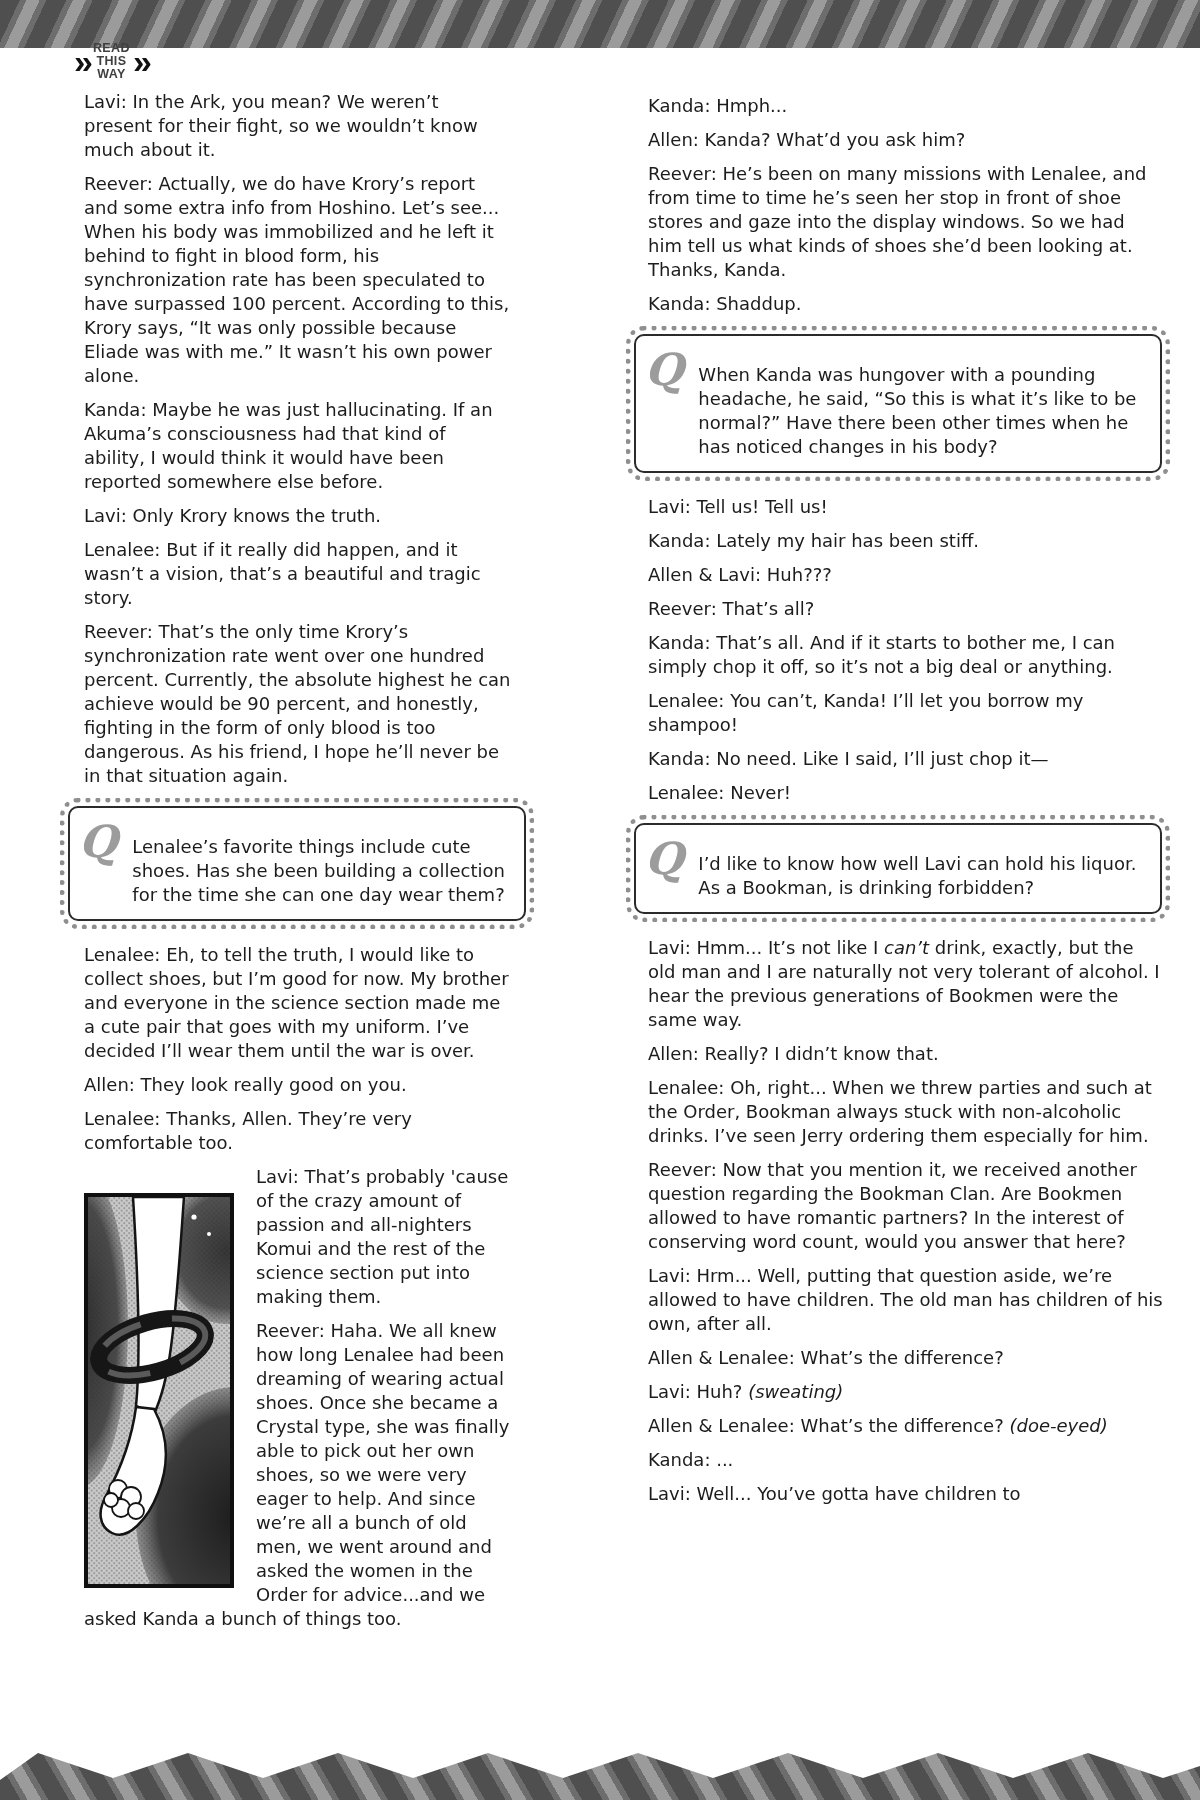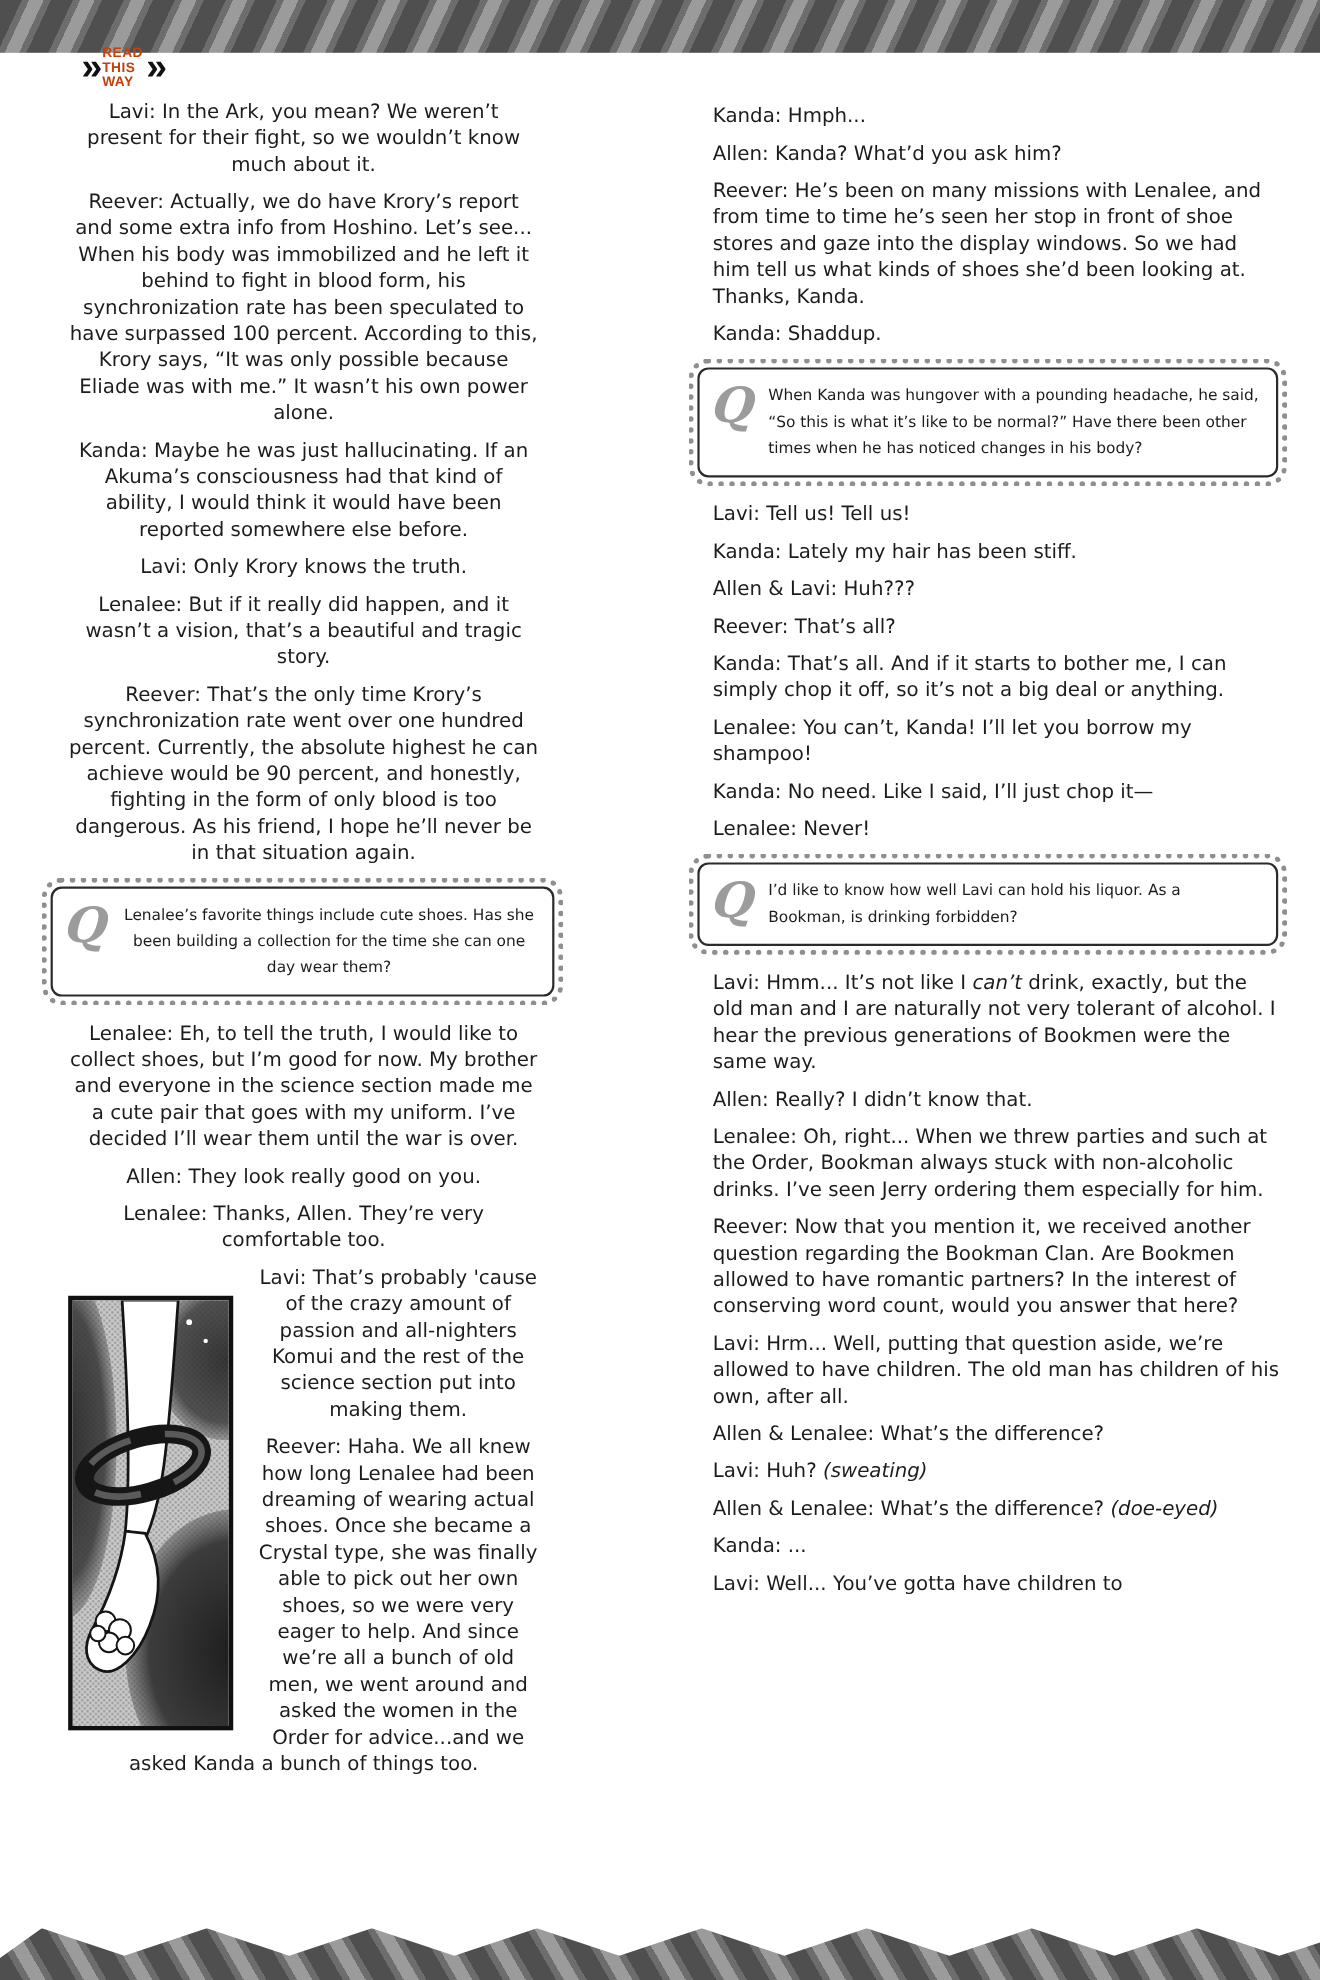--- a/index.html
+++ b/index.html
@@ -11,36 +11,36 @@
   .zig{position:absolute;left:0;width:1200px;
     background:repeating-linear-gradient(115deg,#4f4f4f 0 18px,#6d6d6d 18px 24px,#9b9b9b 24px 36px,#6d6d6d 36px 42px);}
   .zig-top{top:0;height:48px;
     clip-path:polygon(0 0,1200 0,1200 25px,1145px 47px,1090px 25px,1035px 47px,980px 25px,925px 47px,870px 25px,815px 47px,760px 25px,705px 47px,650px 25px,595px 47px,540px 25px,485px 47px,430px 25px,375px 47px,320px 25px,265px 47px,210px 25px,155px 47px,100px 25px,45px 47px,0 27px);}
   .zig-bottom{bottom:0;height:52px;
     background:repeating-linear-gradient(60deg,#4f4f4f 0 18px,#6d6d6d 18px 24px,#9b9b9b 24px 36px,#6d6d6d 36px 42px);
     clip-path:polygon(0 32px,38px 5px,113px 30px,188px 5px,263px 30px,338px 5px,413px 30px,488px 5px,563px 30px,638px 5px,713px 30px,788px 5px,863px 30px,938px 5px,1013px 30px,1088px 5px,1163px 30px,1200px 18px,1200px 52px,0 52px);}
   
   .read-marker{position:absolute;top:42px;left:74px;display:flex;align-items:center;gap:1px;}
   .read-marker .chev{font-family:"Liberation Sans",sans-serif;font-weight:bold;font-size:34px;line-height:0.9;letter-spacing:-3px;color:#111;}
-  .read-marker .stack{display:flex;flex-direction:column;font-family:"Liberation Sans",sans-serif;font-weight:bold;font-size:12.5px;line-height:1.02;letter-spacing:0.4px;color:#c2410c;margin:0 2px;}
+  .read-marker .stack{display:flex;flex-direction:column;font-family:"Liberation Sans",sans-serif;font-weight:bold;font-size:12.5px;line-height:1.02;letter-spacing:0.4px;color:#404040;margin:0 2px;align-items:center;}
   
   .col{position:absolute;}
-  .col-left{left:62px;top:90px;width:428px;text-align:center;}
+  .col-left{left:84px;top:90px;width:428px;}
   .col-right{left:648px;top:94px;width:516px;}
   p.dlg{margin:0 0 10px 0;font-size:18px;line-height:24px;}
   p.dlg .em{font-style:italic;}
   
   .qbox{box-sizing:border-box;background:#fff;border:2px solid #2b2b2b;border-radius:10px;
     outline:5px dotted #8f8f8f;outline-offset:3px;
     display:flex;align-items:flex-start;gap:12px;padding:12px 14px 12px 12px;margin:18px 0 22px 0;}
   .col-left .qbox{width:458px;margin-left:-16px;}
   .col-right .qbox{width:528px;margin-left:-14px;}
   .q-icon{flex:0 0 auto;font-family:"DejaVu Serif",serif;font-style:italic;font-weight:bold;
     font-size:44px;line-height:0.9;color:#9c9c9c;transform:skewX(-6deg);margin-top:2px;}
-  .q-text{font-size:14px;line-height:24px;}
+  .q-text{font-size:18px;line-height:24px;margin-top:15px;}
   
   .illus{float:left;width:150px;height:395px;border:4px solid #101010;box-sizing:border-box;
     margin:28px 22px 6px 0;background:#c9c9c9;overflow:hidden;}
 </style>
 </head>
 <body>
 
 <div class="page">
 
   <div class="zig zig-top"></div>

